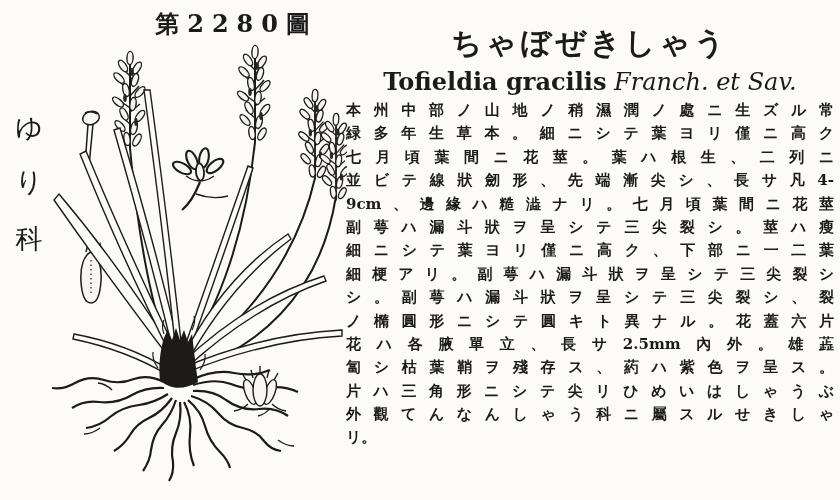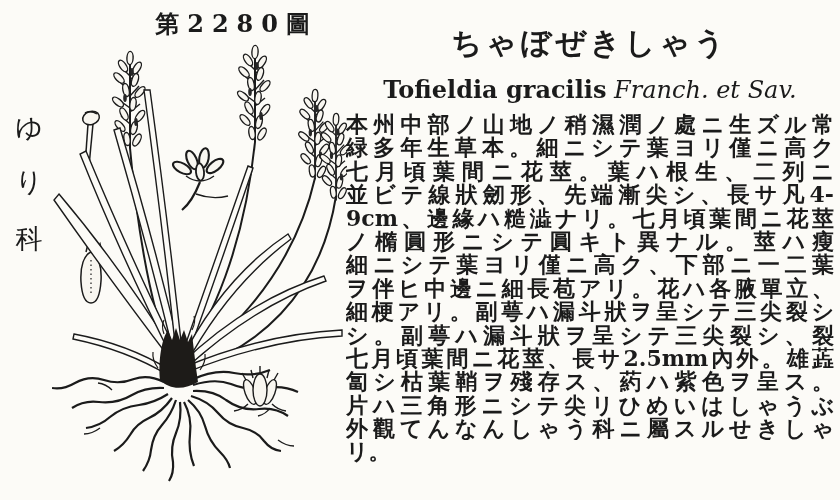--- a/index.html
+++ b/index.html
@@ -19,25 +19,25 @@
     font-size:27px;letter-spacing:22px;line-height:1;
   }
   .illustration{position:absolute;left:52px;top:38px;width:295px;height:462px;}
   .textcol{position:absolute;left:346px;top:26px;width:488px;}
   .title{
     font-size:30px;font-weight:700;text-align:center;letter-spacing:4px;
     line-height:34px;white-space:nowrap;
   }
   .sciname{
     font-size:24px;text-align:center;line-height:27px;white-space:nowrap;
-    margin-top:16px;
+    margin-top:8px;
   }
   .sciname .gen{font-weight:700;}
   .sciname .auth{font-style:italic;}
-  .bodytext{margin-top:9px;font-size:22px;font-weight:600;}
+  .bodytext{margin-top:3px;font-size:15px;font-weight:600;}
   .bline{
     line-height:23.4px;height:23.4px;overflow:hidden;
     text-align:justify;text-align-last:justify;
   }
   .bline.last{text-align-last:left;}
 </style>
 </head>
 <body>
 
 <div class="page">
@@ -177,26 +177,26 @@
       <span class="gen">Tofieldia gracilis</span>
       <span> </span>
       <span class="auth">Franch. et Sav.</span>
     </div>
     <div class="bodytext">
       <div class="bline">本州中部ノ山地ノ稍濕潤ノ處ニ生ズル常</div>
       <div class="bline">緑多年生草本。細ニシテ葉ヨリ僅ニ高ク</div>
       <div class="bline">七月頃葉間ニ花莖。葉ハ根生、二列ニ</div>
       <div class="bline">並ビテ線狀劒形、先端漸尖シ、長サ凡4-</div>
       <div class="bline">9cm、邊緣ハ糙澁ナリ。七月頃葉間ニ花莖</div>
-      <div class="bline">ノ橢圓形ニシテ圓キト異ナル。莖ハ瘦</div>
+      <div class="bline">副萼ハ漏斗狀ヲ呈シテ三尖裂シ。莖ハ瘦</div>
       <div class="bline">細ニシテ葉ヨリ僅ニ高ク、下部ニ一二葉</div>
-      <div class="bline">ヲ伴ヒ中邊ニ細長苞アリ。花ハ各腋單立、</div>
       <div class="bline">細梗アリ。副萼ハ漏斗狀ヲ呈シテ三尖裂シ</div>
       <div class="bline">シ。副萼ハ漏斗狀ヲ呈シテ三尖裂シ、裂</div>
-      <div class="bline">七月頃葉間ニ花莖、長サ2.5mm內外。雄蕋</div>
+      <div class="bline">ノ橢圓形ニシテ圓キト異ナル。花蓋六片</div>
+      <div class="bline">花ハ各腋單立、長サ2.5mm內外。雄蕋</div>
       <div class="bline">匐シ枯葉鞘ヲ殘存ス、葯ハ紫色ヲ呈ス。</div>
       <div class="bline">片ハ三角形ニシテ尖リひめいはしゃうぶ</div>
       <div class="bline">外觀てんなんしゃう科ニ屬スルせきしゃ</div>
       <div class="bline last">リ。</div>
     </div>
   </div>
 
 </div>
 
 </body></html>

